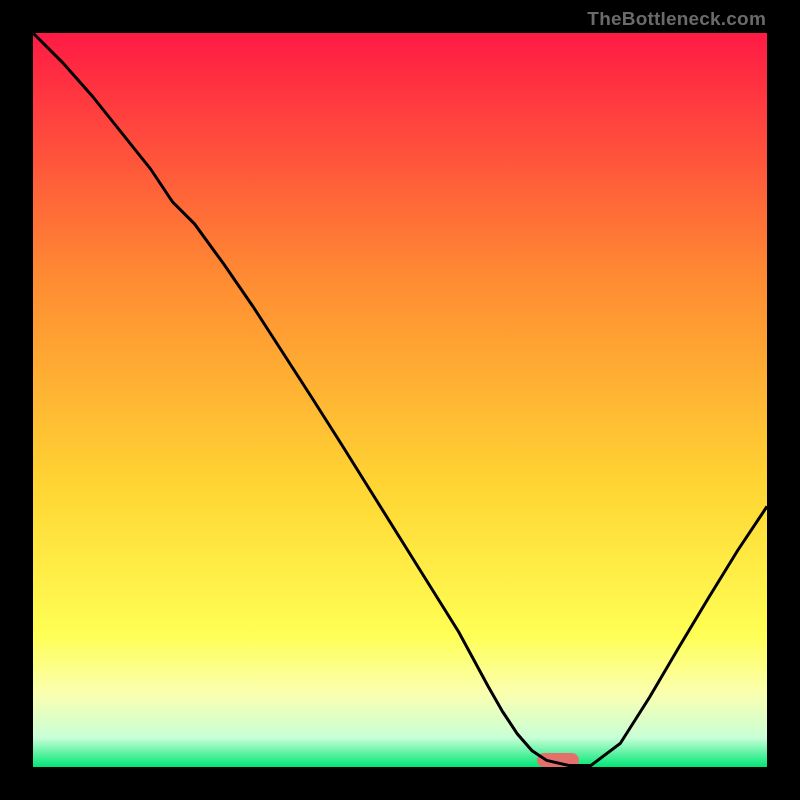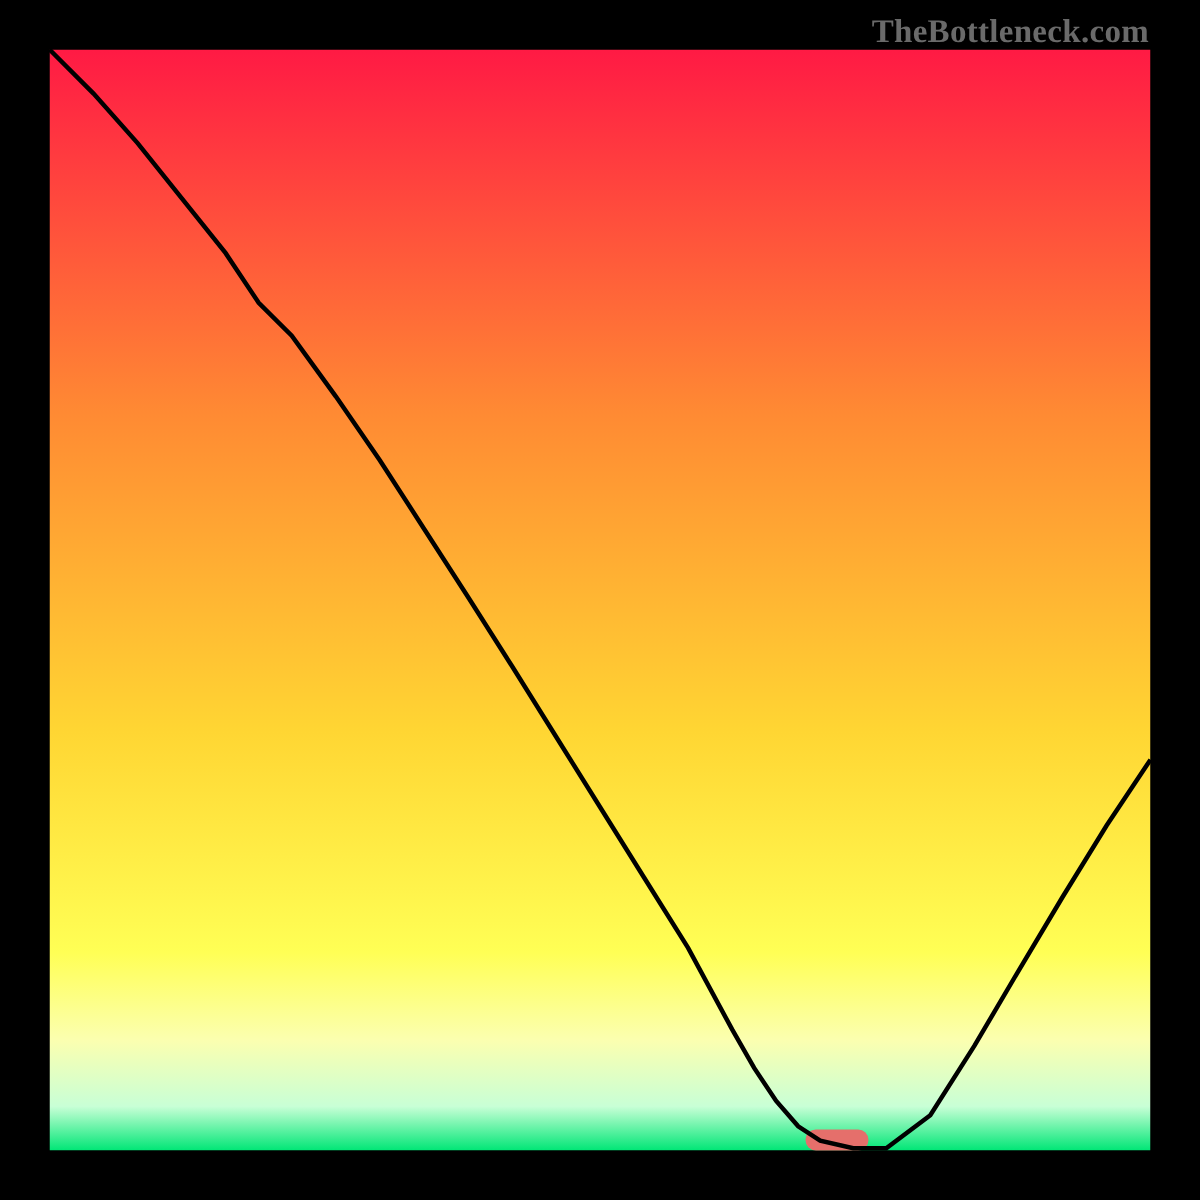--- a/index.html
+++ b/index.html
@@ -28,22 +28,22 @@
     position: absolute;
     left: 0;
     top: 0;
     width: 734px;
     height: 734px;
   }
   .watermark {
     position: absolute;
     top: 8px;
     right: 34px;
-    font-family: Liberation Serif, serif;
-    font-size: 22px;
+    font-family: Liberation Sans, sans-serif;
+    font-size: 19px;
     font-weight: 600;
     color: #6a6a6a;
     letter-spacing: 0.2px;
     -webkit-font-smoothing: antialiased;
   }
   .marker {
     position: absolute;
     height: 14px;
     width: 42px;
     border-radius: 7px;

